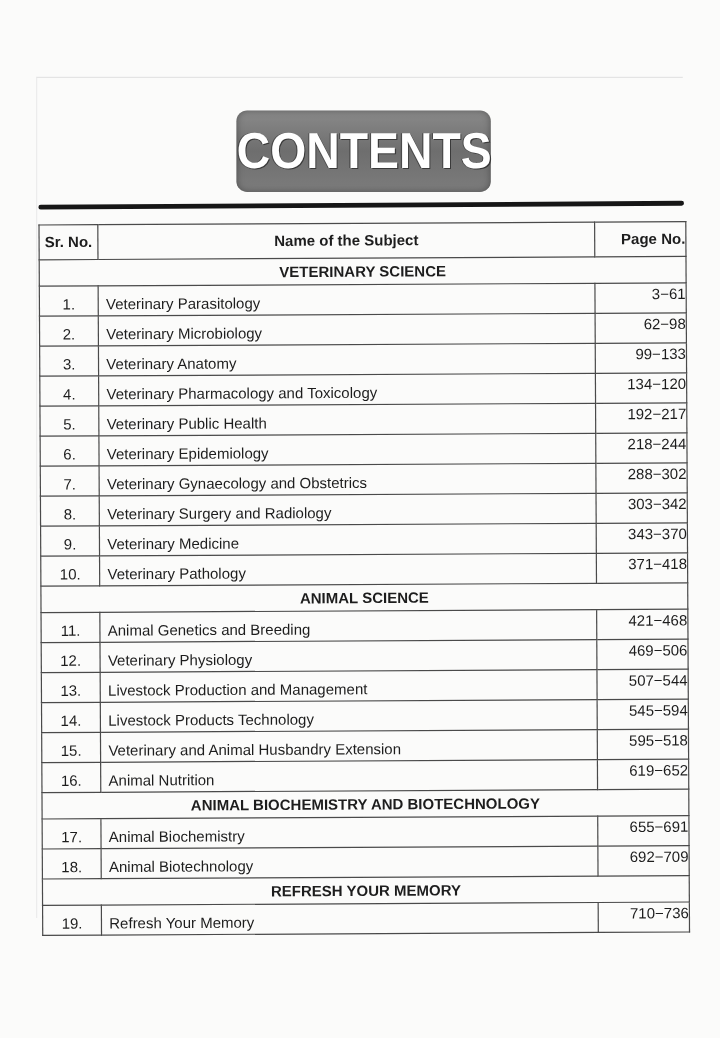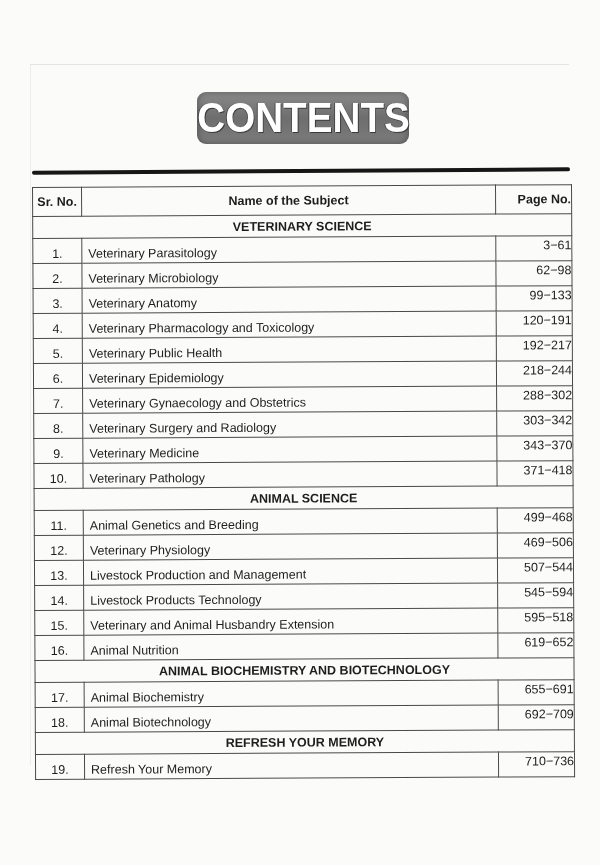--- a/index.html
+++ b/index.html
@@ -5,21 +5,21 @@
   html, body { margin: 0; padding: 0; }
   body {
     width: 600px; height: 865px; background: #fbfbfa; position: relative; overflow: hidden;
     font-family: "Liberation Sans", sans-serif; color: #1d1d1d;
   }
   .page-frame {
     position: absolute; left: 30px; top: 64px; width: 538px; height: 700px;
     border-top: 1px solid #e4e4e4; border-left: 1px solid #ececec;
   }
   .title-badge {
-    position: absolute; left: 197px; top: 92px; width: 212px; height: 52px;
+    position: absolute; left: 197px; top: 92px; width: 212px; height: 68px;
     border-radius: 9px;
     background: linear-gradient(180deg, #8a8a8a 0%, #6e6e6e 50%, #7c7c7c 100%);
     box-shadow: inset 0 0 6px rgba(0,0,0,0.35);
     display: flex; align-items: center; justify-content: center; text-align: right;
   }
   .title-badge span {
     font-family: "Liberation Sans", sans-serif; font-weight: bold; font-size: 42px;
     color: #ffffff; letter-spacing: 0px; transform: scaleX(0.92);
     text-shadow: 1px 1px 0 #3a3a3a, -1px 0 0 #4a4a4a;
   }
@@ -79,21 +79,21 @@
         <td class="c-page">62−98</td>
       </tr>
       <tr>
         <td class="c-sr">3.</td>
         <td class="c-name">Veterinary Anatomy</td>
         <td class="c-page">99−133</td>
       </tr>
       <tr>
         <td class="c-sr">4.</td>
         <td class="c-name">Veterinary Pharmacology and Toxicology</td>
-        <td class="c-page">120−191</td>
+        <td class="c-page">134−120</td>
       </tr>
       <tr>
         <td class="c-sr">5.</td>
         <td class="c-name">Veterinary Public Health</td>
         <td class="c-page">192−217</td>
       </tr>
       <tr>
         <td class="c-sr">6.</td>
         <td class="c-name">Veterinary Epidemiology</td>
         <td class="c-page">218−244</td>
@@ -117,21 +117,21 @@
         <td class="c-sr">10.</td>
         <td class="c-name">Veterinary Pathology</td>
         <td class="c-page">371−418</td>
       </tr>
       <tr class="section">
         <td colspan="3">ANIMAL SCIENCE</td>
       </tr>
       <tr>
         <td class="c-sr">11.</td>
         <td class="c-name">Animal Genetics and Breeding</td>
-        <td class="c-page">499−468</td>
+        <td class="c-page">421−468</td>
       </tr>
       <tr>
         <td class="c-sr">12.</td>
         <td class="c-name">Veterinary Physiology</td>
         <td class="c-page">469−506</td>
       </tr>
       <tr>
         <td class="c-sr">13.</td>
         <td class="c-name">Livestock Production and Management</td>
         <td class="c-page">507−544</td>

